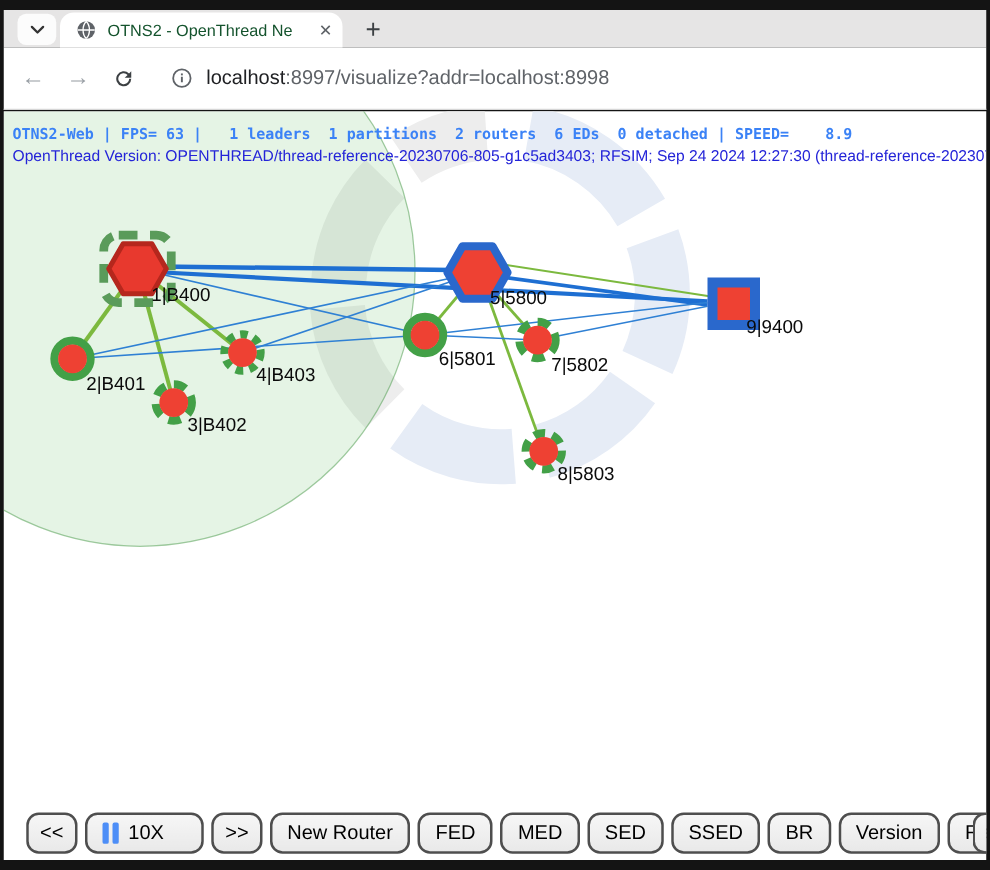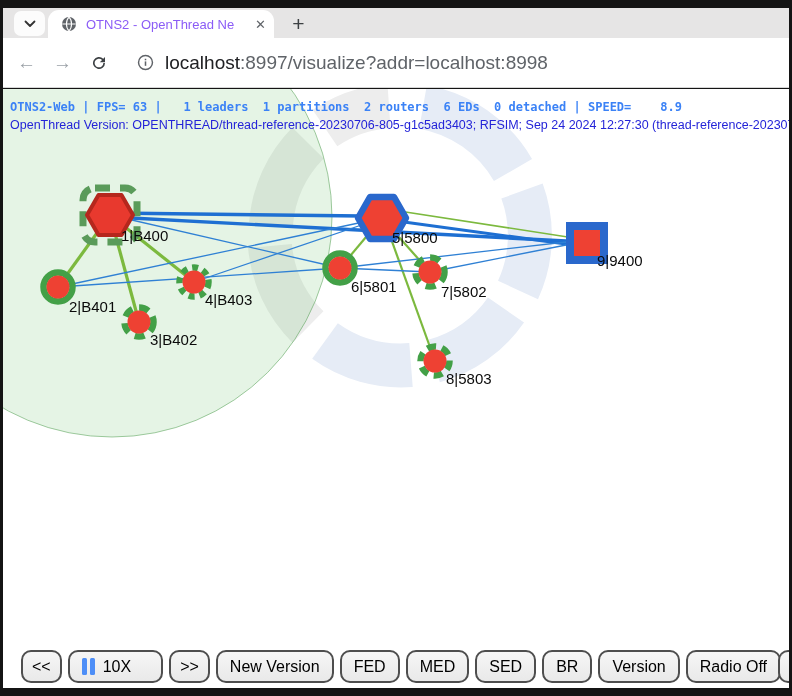--- a/index.html
+++ b/index.html
@@ -4,31 +4,31 @@
 <style>
   html,body{margin:0;padding:0;background:#2a2a2a;}
   .screen{position:relative;width:792px;height:696px;background:#141414;overflow:hidden;
           font-family:"Liberation Sans",sans-serif;}
   
   .tabstrip{position:absolute;left:3px;top:8px;width:786px;height:30px;background:#e6e5e5;}
   .chevron-btn{position:absolute;left:11px;top:3px;width:31px;height:25px;background:#fcfcfc;
           border-radius:7px;display:flex;align-items:center;justify-content:center;cursor:pointer;}
   .tab{position:absolute;left:45px;top:2px;width:226px;height:28px;background:#fff;
           border-radius:11px 11px 0 0;display:flex;align-items:center;padding:0 8px 0 13px;box-sizing:border-box;}
-  .tab-title{font-size:13px;color:#8b5cf6;white-space:nowrap;overflow:hidden;flex:1;margin-left:9px;}
+  .tab-title{font-size:13px;color:#14532d;white-space:nowrap;overflow:hidden;flex:1;margin-left:9px;}
   .tab-close{font-size:13px;color:#5f6368;margin-left:4px;cursor:pointer;}
   .newtab{position:absolute;left:282px;top:2px;width:27px;height:27px;font-size:21px;color:#3c4043;
           display:flex;align-items:center;justify-content:center;cursor:pointer;}
   .navbar{position:absolute;left:3px;top:38px;width:786px;height:50px;background:#fff;
           border-bottom:1px solid #d6d6d6;display:flex;align-items:center;box-sizing:border-box;}
   .nav-arrow{font-size:19px;color:#9aa0a6;line-height:1;}
   .nav-back{margin-left:14px;} .nav-fwd{margin-left:17px;}
   .nav-reload{margin-left:18px;display:flex;}
   .nav-info{margin-left:29px;display:flex;}
-  .urlbox{margin-left:11px;font-size:19px;white-space:nowrap;overflow:hidden;}
+  .urlbox{margin-left:11px;font-size:16px;white-space:nowrap;overflow:hidden;}
   .url-host{color:#202124;} .url-rest{color:#5f6368;}
   
   .canvas{position:absolute;left:3px;top:89px;width:786px;height:599px;background:#fff;overflow:hidden;}
   .netsvg{position:absolute;left:0;top:0;}
   .statusline{position:absolute;left:7px;top:11px;font:bold 12px "DejaVu Sans Mono",monospace;
           color:#3b82f6;white-space:pre;z-index:5;}
   .versionline{position:absolute;left:7px;top:29px;font-size:12.5px;color:#2424d8;white-space:nowrap;
           overflow:hidden;right:0;z-index:5;}
   svg text{font-family:"Liberation Sans",sans-serif;font-size:15px;fill:#0a0a0a;}
   
@@ -183,24 +183,25 @@
     <div class="toolbar">
       <div class="tbtn tbtn-narrow">&lt;&lt;</div>
       <div class="tbtn tbtn-speed">
         <span class="pausebars">
             <i></i>
             <i></i>
           </span>
         <span>10X</span>
       </div>
       <div class="tbtn tbtn-narrow">&gt;&gt;</div>
-      <div class="tbtn">New Version</div>
+      <div class="tbtn">New Router</div>
       <div class="tbtn">FED</div>
       <div class="tbtn">MED</div>
       <div class="tbtn">SED</div>
+      <div class="tbtn">SSED</div>
       <div class="tbtn">BR</div>
       <div class="tbtn">Version</div>
       <div class="tbtn">Radio Off</div>
 
     </div>
     <div class="tbtn-partial"></div>
 
   </div>
 </div>
 

